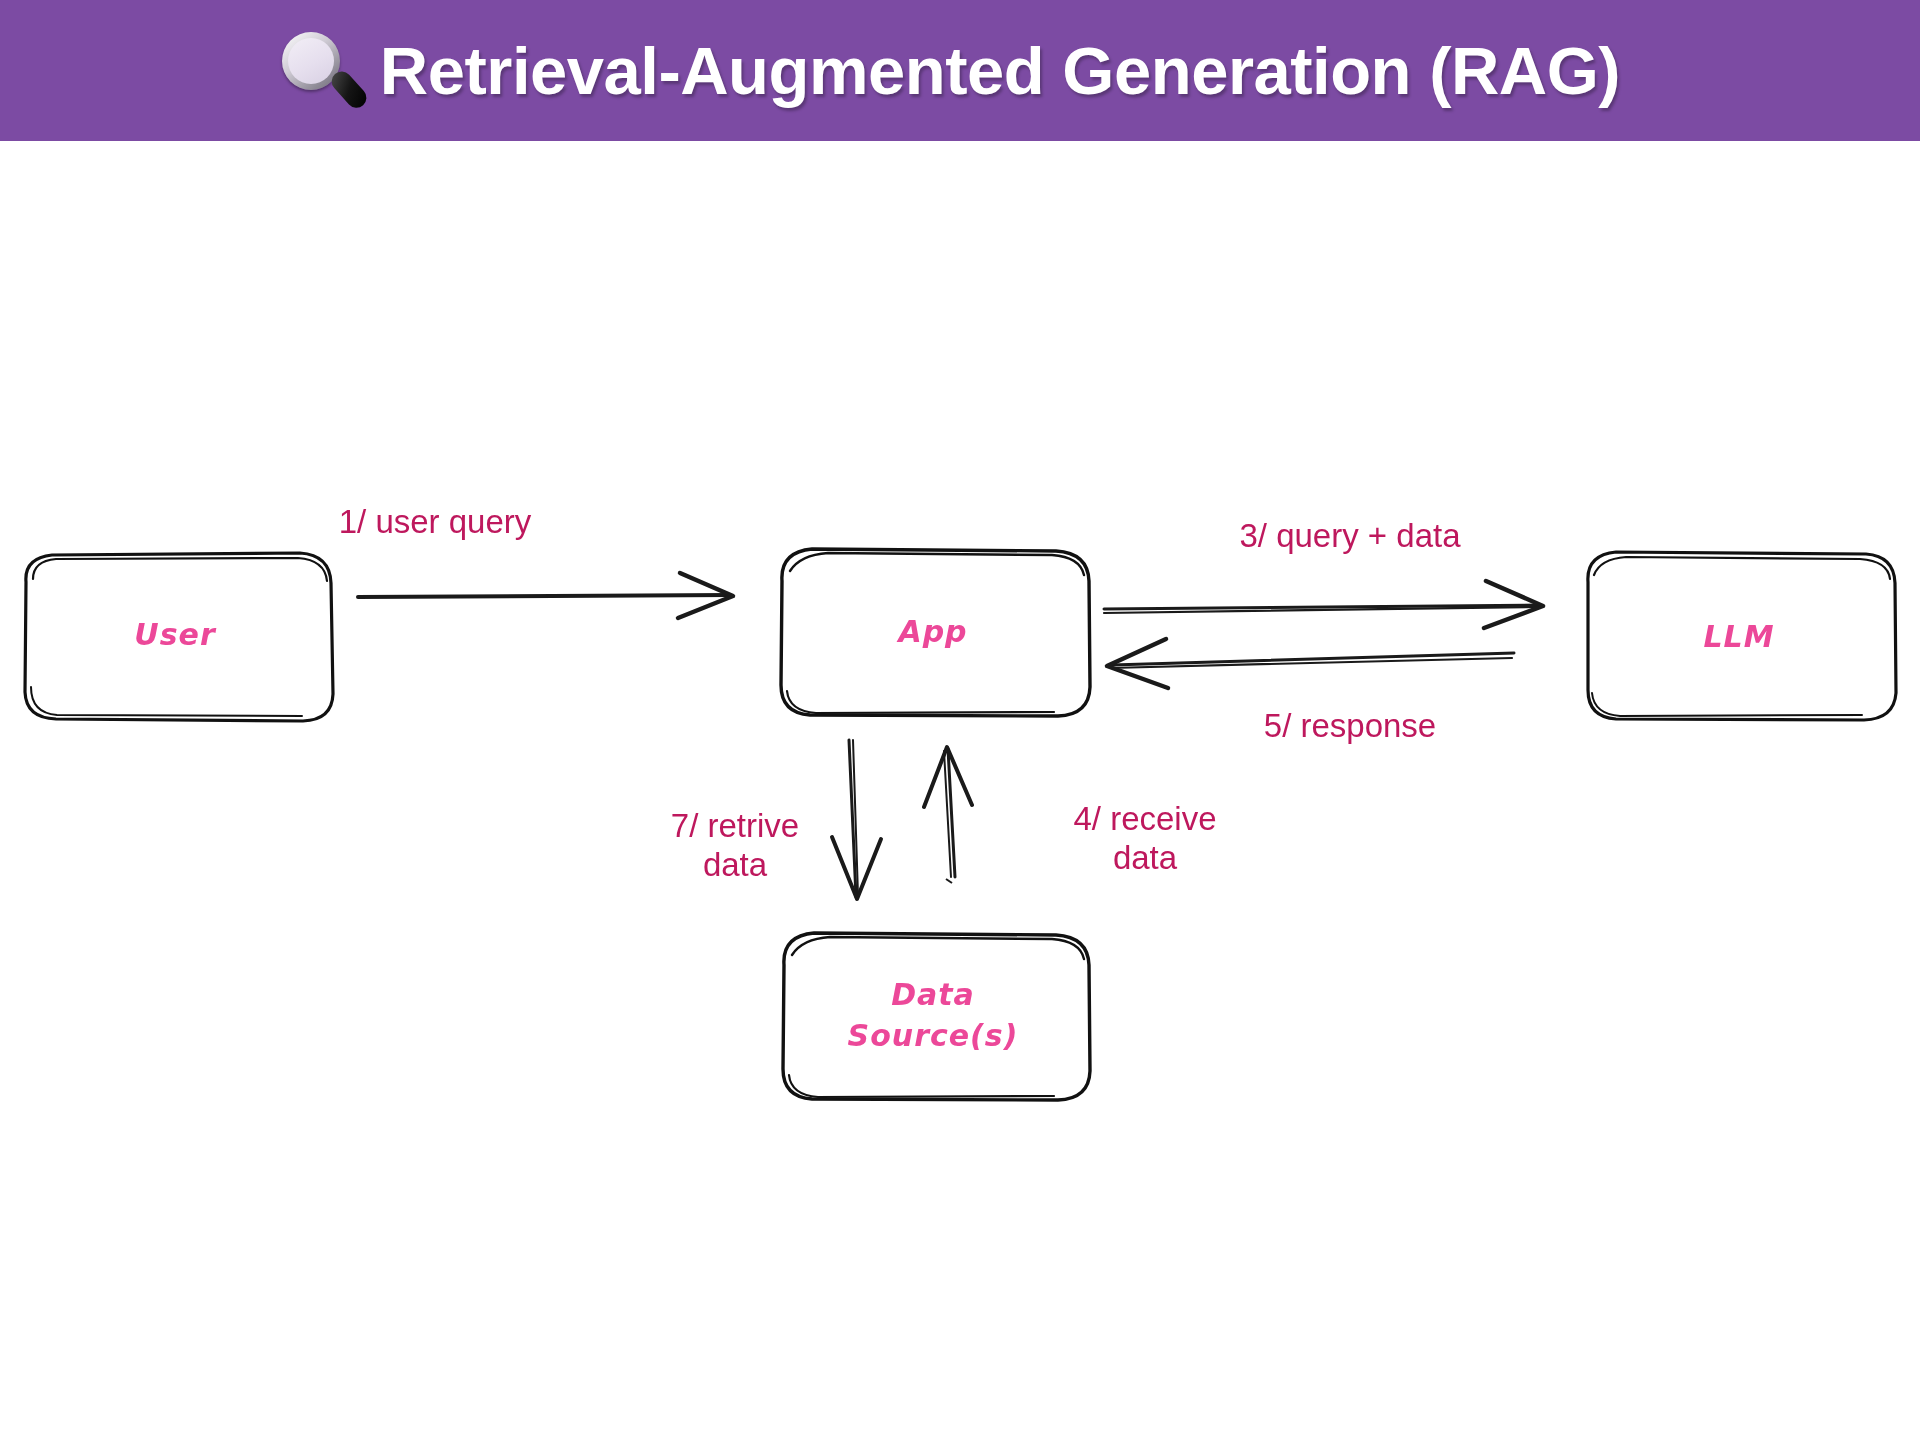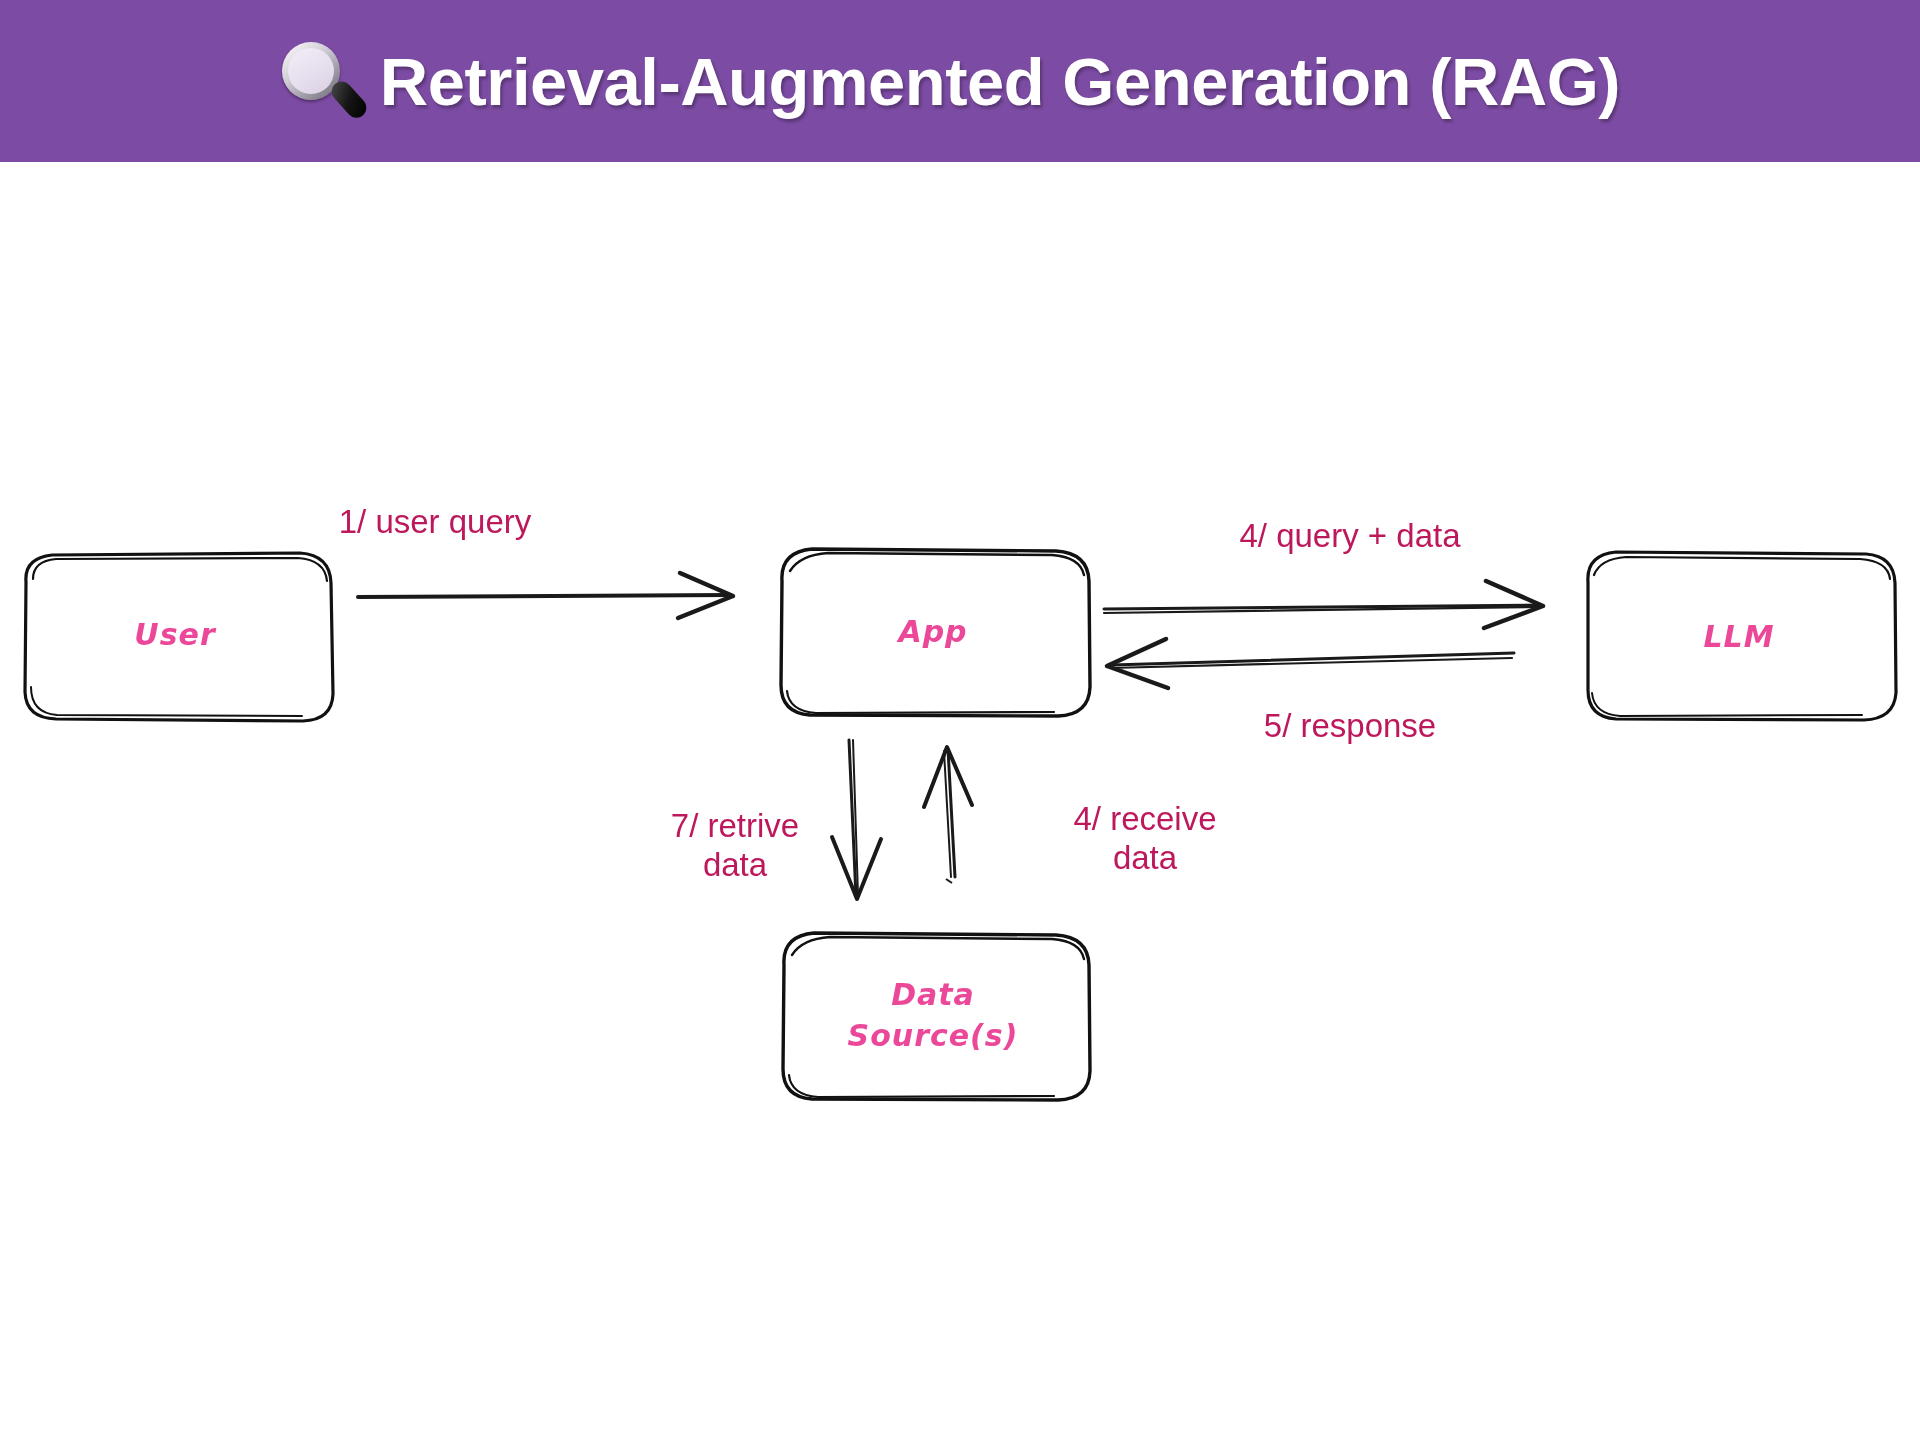--- a/index.html
+++ b/index.html
@@ -14,21 +14,21 @@
     overflow: hidden;
     font-family: "Liberation Sans", sans-serif;
   }
 
   
   #header-bar {
     position: absolute;
     left: 0;
     top: 0;
     width: 1920px;
-    height: 162px;
+    height: 141px;
     background: #7c4ba3;
     display: flex;
     align-items: center;
     justify-content: center;
     box-sizing: border-box;
   }
   #header-inner {
     display: flex;
     align-items: center;
     gap: 18px;
@@ -204,16 +204,16 @@
   <div class="node-label" style="left:933px; top:501px;">App</div>
   <div class="node-label" style="left:1739px; top:506px;">LLM</div>
   <div class="node-label" style="left:933px; top:884px;">Data
 Source(s)</div>
 
   <div class="edge-label" style="left:435px; top:391px;">1/ user query</div>
   <div class="edge-label" style="left:735px; top:715px;">7/ retrive
 data</div>
   <div class="edge-label" style="left:1145px; top:708px;">4/ receive
 data</div>
-  <div class="edge-label" style="left:1350px; top:405px;">4/ query + data</div>
+  <div class="edge-label" style="left:1350px; top:405px;">3/ query + data</div>
   <div class="edge-label" style="left:1338px; top:595px;margin-left:12px;">5/ response</div>
 
 </div>
 
 </body></html>

